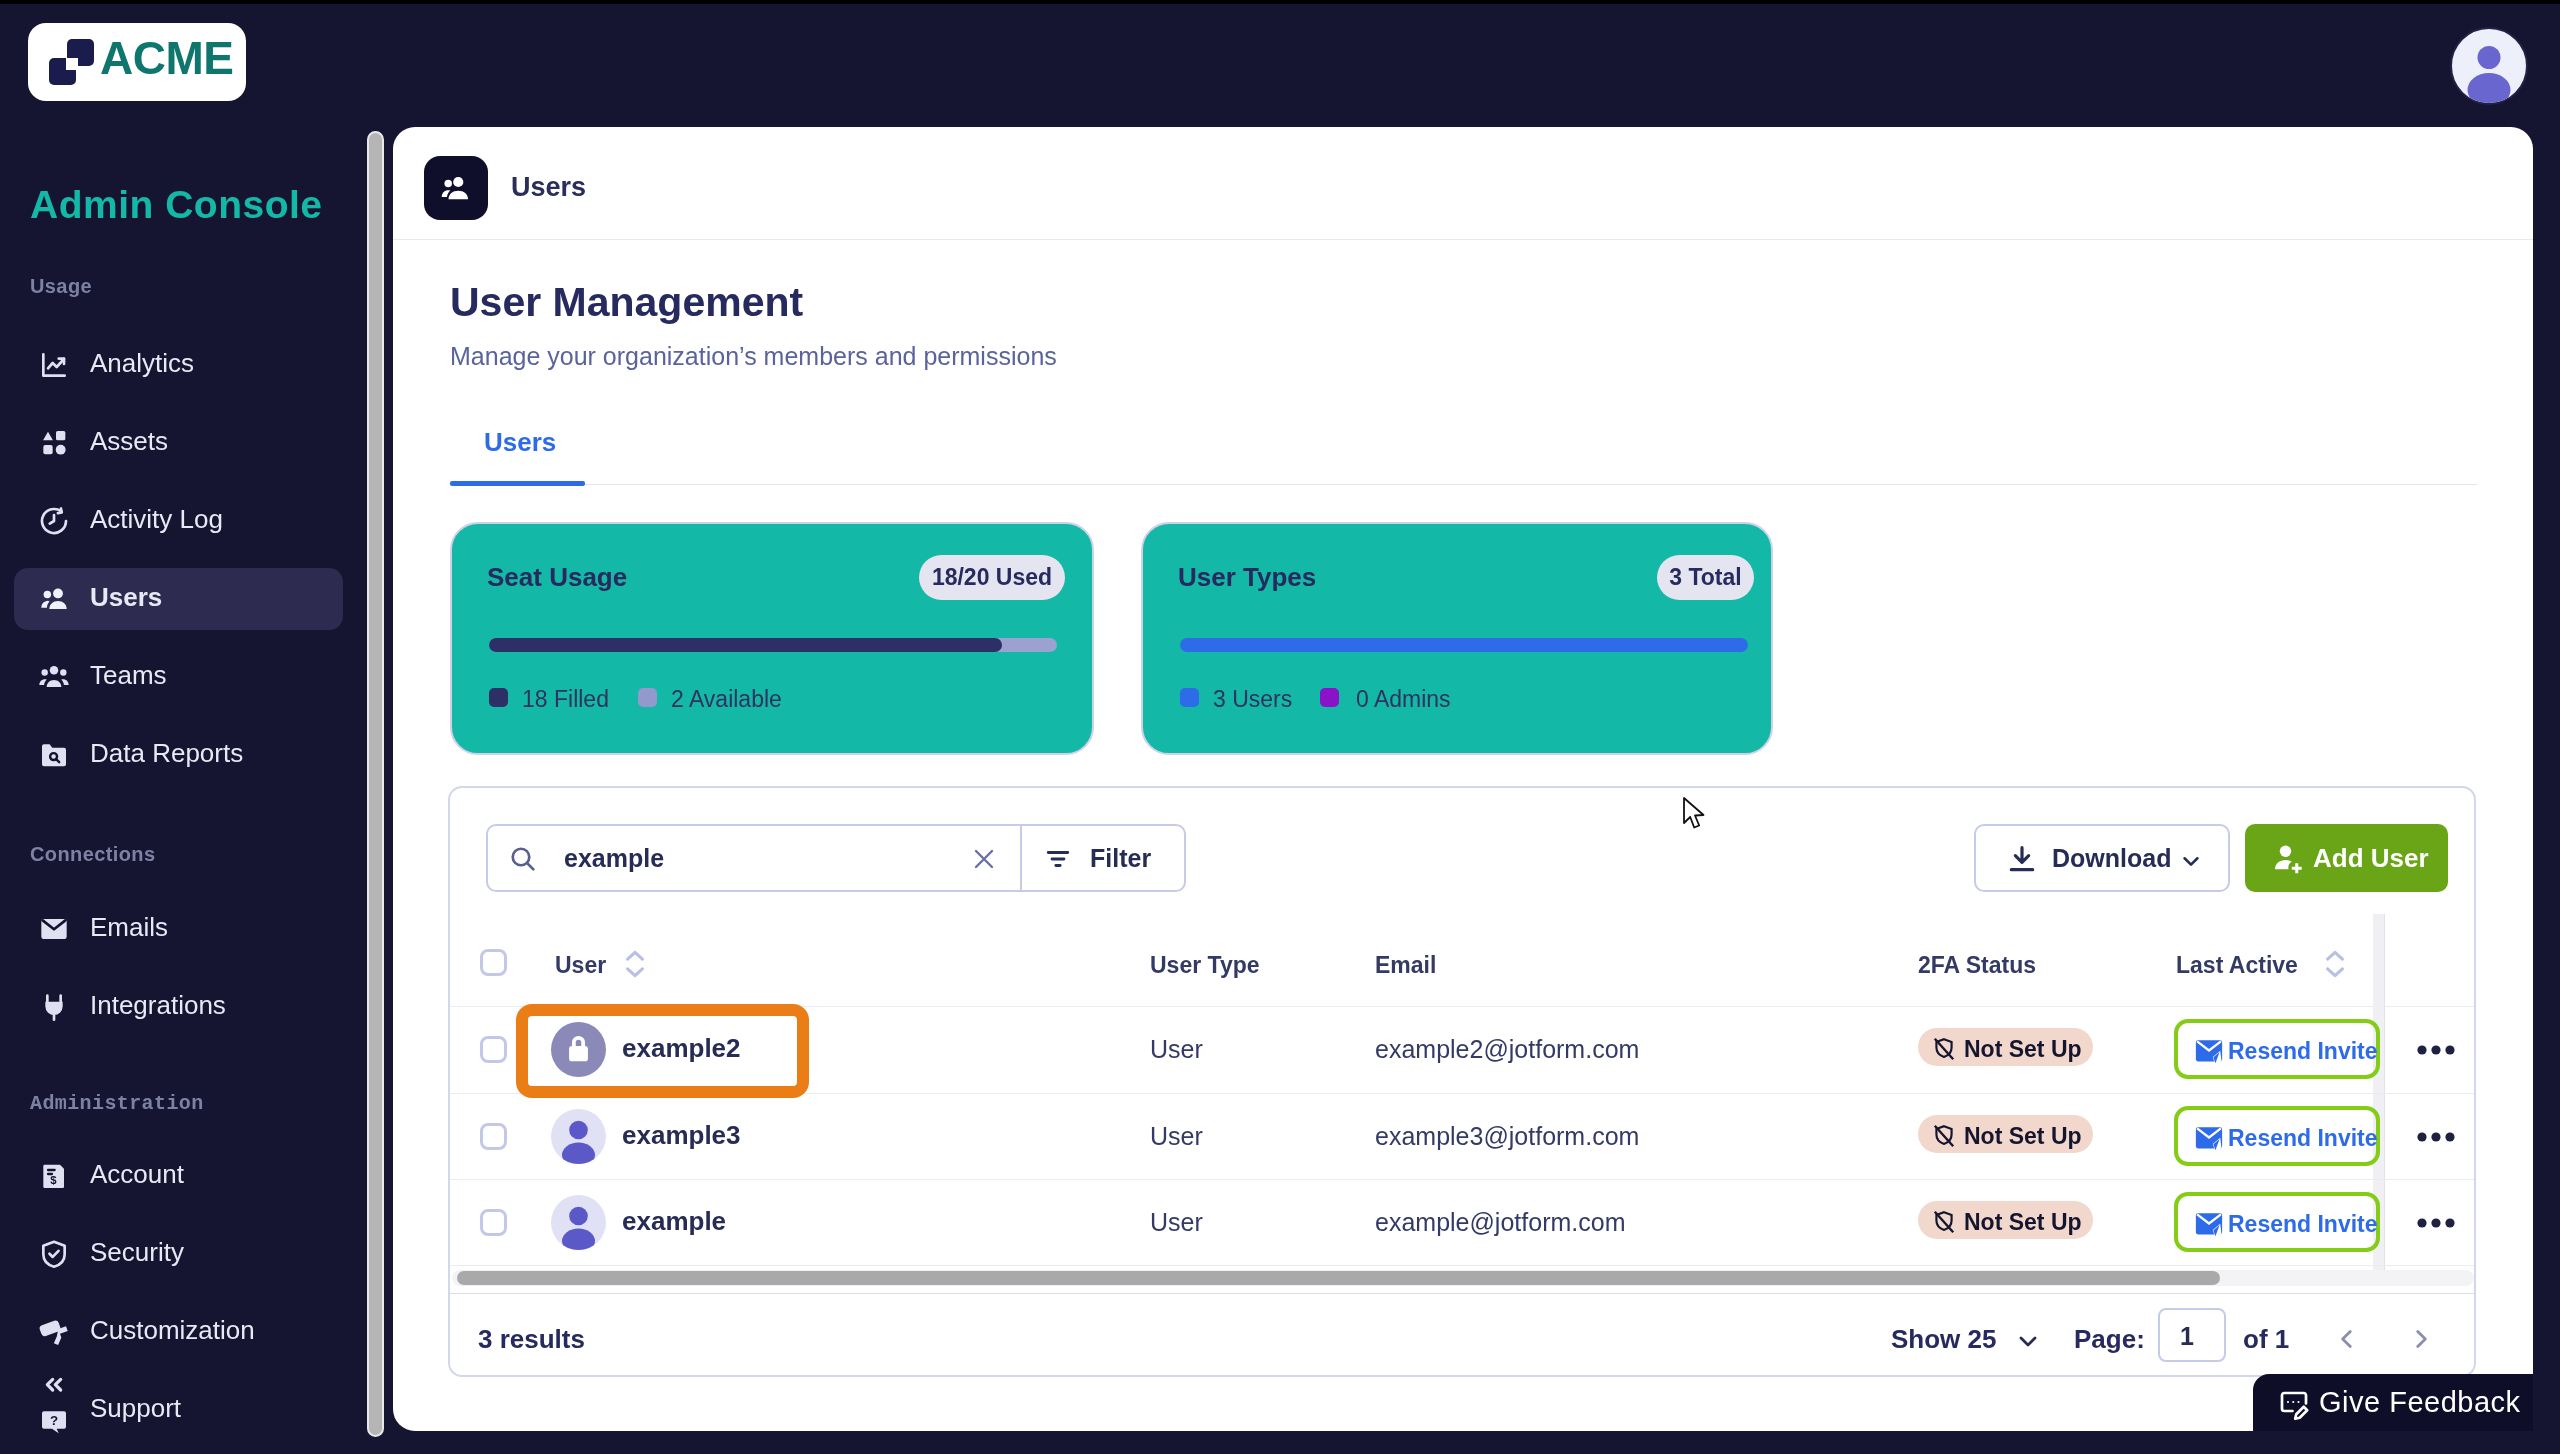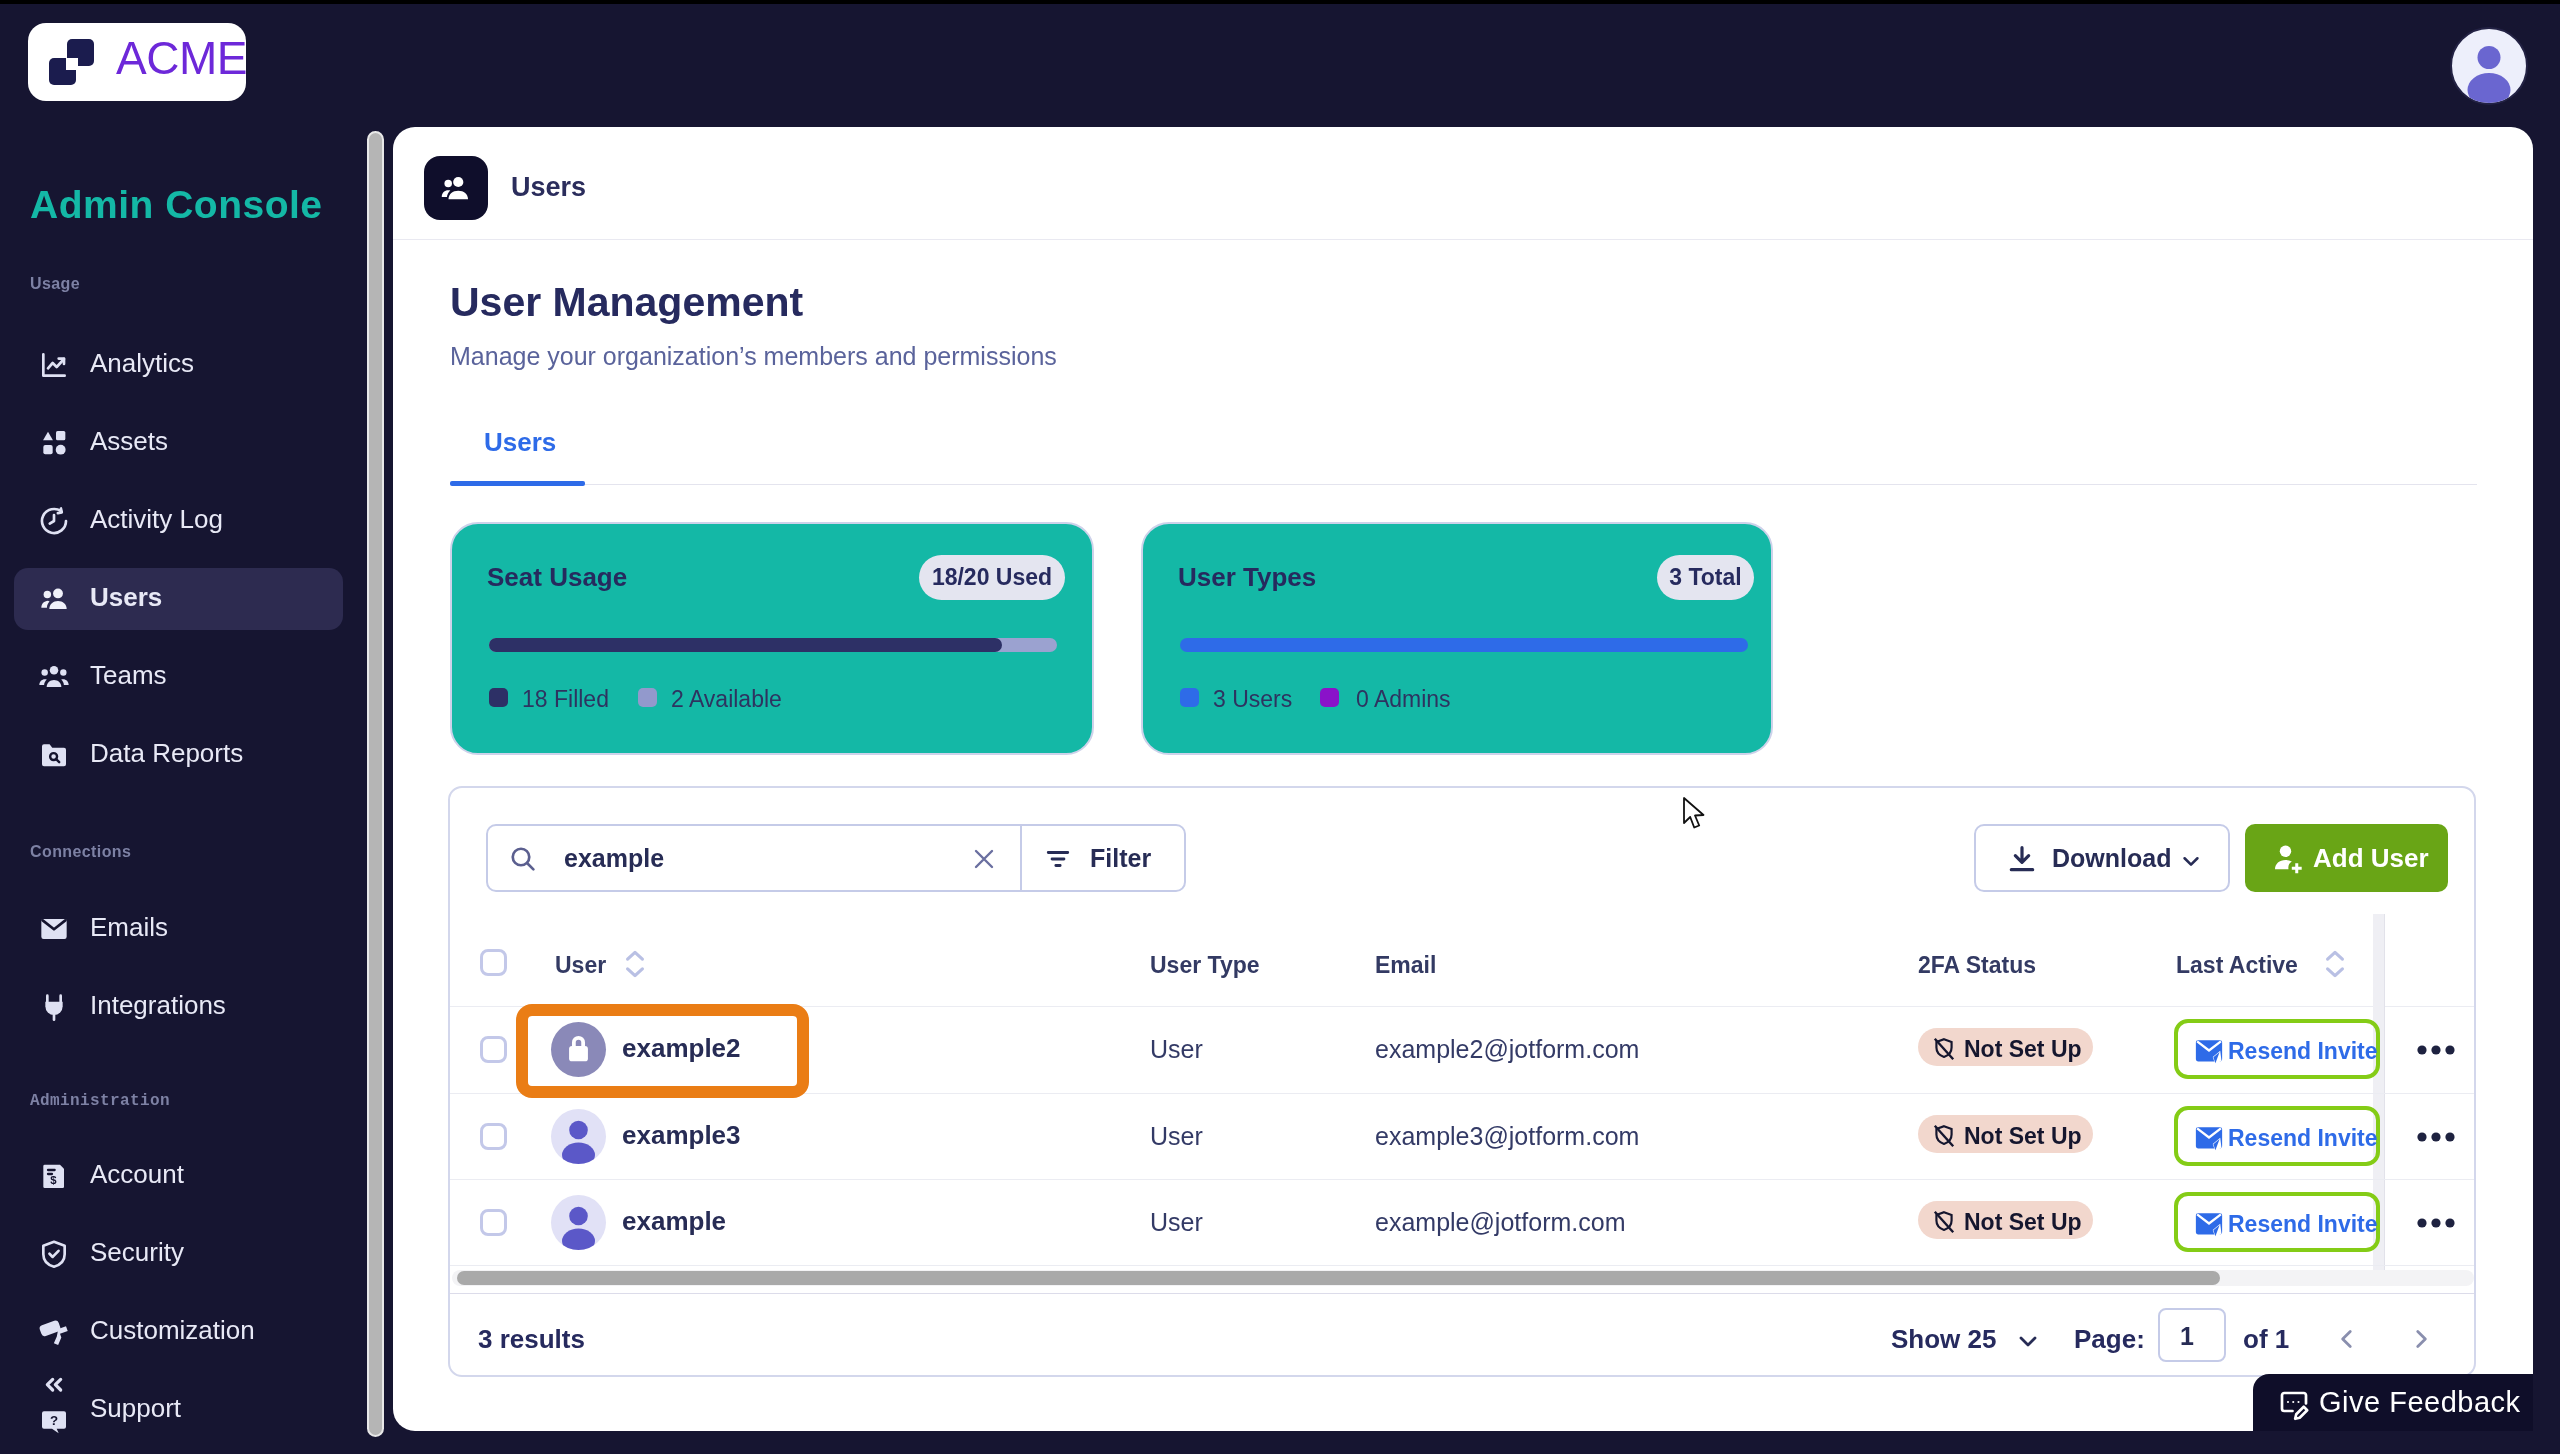--- a/index.html
+++ b/index.html
@@ -4,21 +4,21 @@
 <style>
   * { margin:0; padding:0; box-sizing:border-box; }
   html,body { width:2560px; height:1454px; }
   body { background:#161531; font-family:"Liberation Sans", sans-serif; position:relative; overflow:hidden; }
   .abs { position:absolute; }
   .topstrip { left:0; top:0; width:2560px; height:4px; background:#000; }
 
   
   .logo { left:28px; top:23px; width:218px; height:78px; background:#fff; border-radius:18px; }
   .admin-title { left:30px; top:183px; font-size:39px; font-weight:700; color:#14b8a6; letter-spacing:0.5px; }
-  .sec-label { font-size:16px; font-weight:700; color:#7d81a4; letter-spacing:0.4px; }
+  .sec-label { font-size:20px; font-weight:700; color:#7d81a4; letter-spacing:0.4px; }
   .menu-item { left:38px; width:300px; height:40px; color:#e8e9f6; font-size:26px; font-weight:500; }
   .menu-item .mi-ico { position:absolute; left:0; top:4px; width:32px; height:32px; }
   .menu-item .mi-txt { position:absolute; left:52px; top:3px; }
   .users-pill { left:14px; top:568px; width:329px; height:62px; background:#2d2b50; border-radius:14px; }
   .side-scroll { left:367px; top:131px; width:17px; height:1306px; background:#b5b5b5; border-radius:9px; border:2px solid #e8e8e8; }
 
   
   .panel { left:393px; top:127px; width:2140px; height:1304px; background:#fff; border-radius:22px; }
   .ph-icon { left:31px; top:29px; width:64px; height:64px; background:#0f0e2b; border-radius:16px; }
   .ph-title { left:118px; top:45px; font-size:27px; font-weight:700; color:#2b2d5c; }
@@ -67,21 +67,21 @@
 </head>
 <body>
 <div class="abs topstrip"></div>
 
 <div class="abs logo">
   <svg class="abs" style="left:14px; top:10px;" width="60" height="58" viewBox="0 0 60 58">
     <rect x="25" y="6" width="27" height="27" rx="5" fill="#1b1c4e"></rect>
     <rect x="7" y="25" width="27" height="27" rx="5" fill="#1b1c4e"></rect>
     <rect x="24" y="25" width="12" height="12" fill="#ffffff"></rect>
   </svg>
-  <span class="abs" style="left:72px; top:8px; font-size:46px; font-weight:400; color:#6d28d9; letter-spacing:-0.5px;margin-left:16px;">ACME</span>
+  <span class="abs" style="left:72px; top:8px; font-size:46px; font-weight:700; color:#0f766e; letter-spacing:-0.5px;">ACME</span>
 </div>
 <div class="abs admin-title">Admin Console</div>
 <div class="abs sec-label" style="left:30px; top:275px;">Usage</div>
 <div class="abs sec-label" style="left:30px; top:843px;">Connections</div>
 <div class="abs sec-label" style="left:30px; top:1092px;font-family:Liberation Mono, monospace;">Administration</div>
 <div class="abs users-pill"></div>
 
 <div class="abs menu-item" style="top:345px;">
   <svg class="mi-ico" viewBox="0 0 24 24" fill="none" stroke="#dfe1f3" stroke-width="2" stroke-linecap="round" stroke-linejoin="round">
       <path d="M4 4v16h16"></path>

